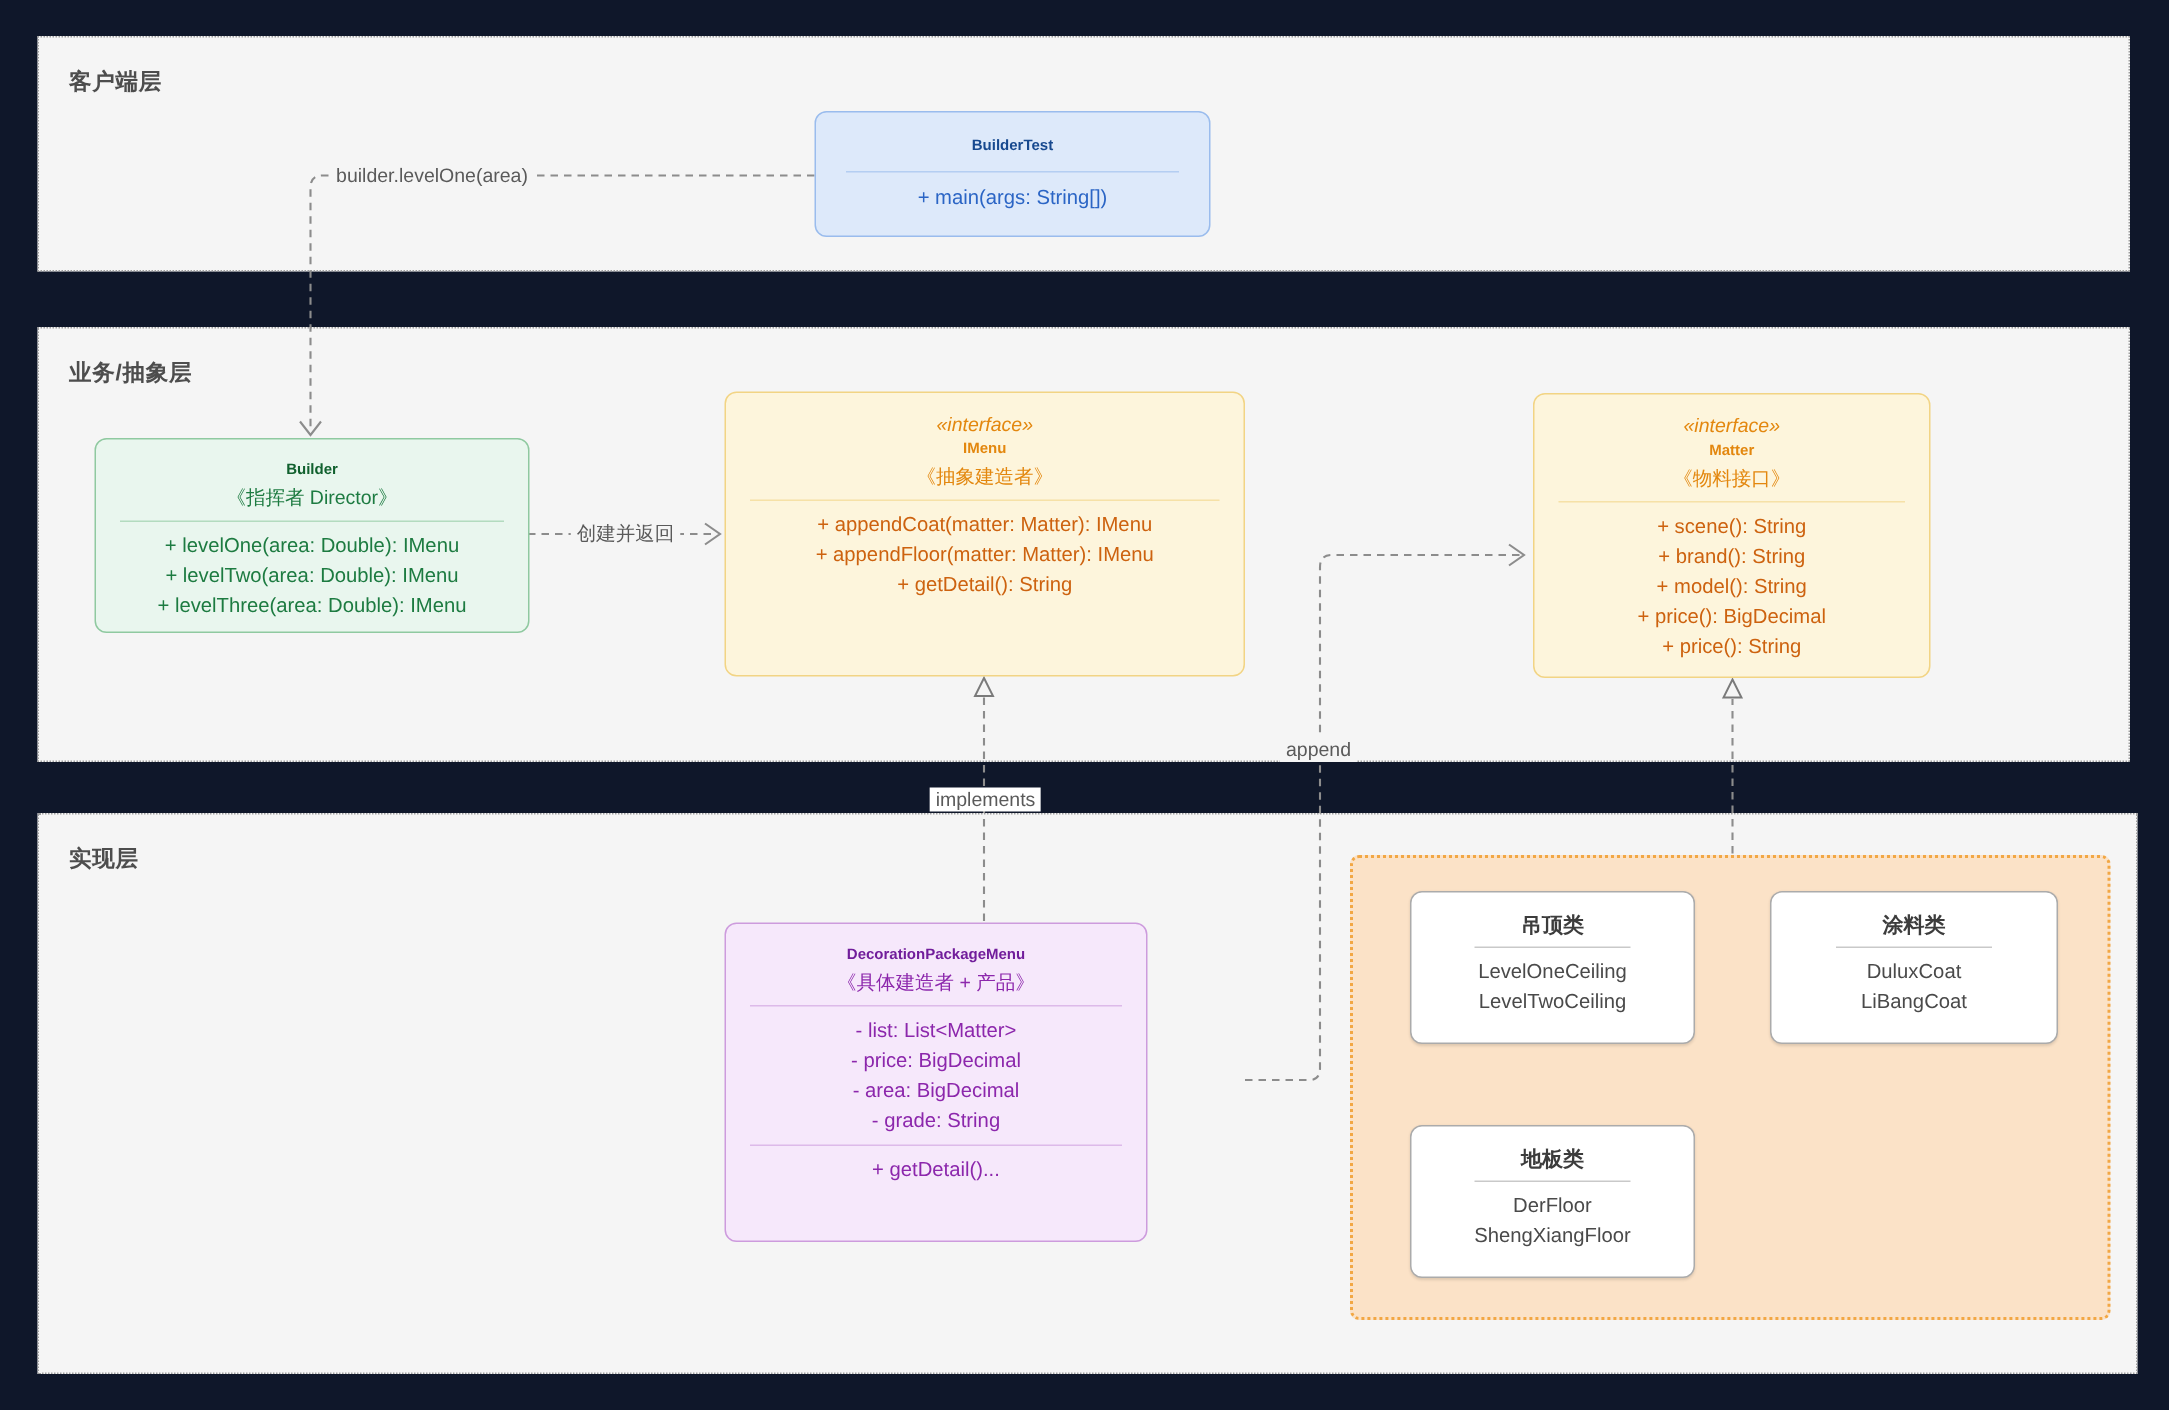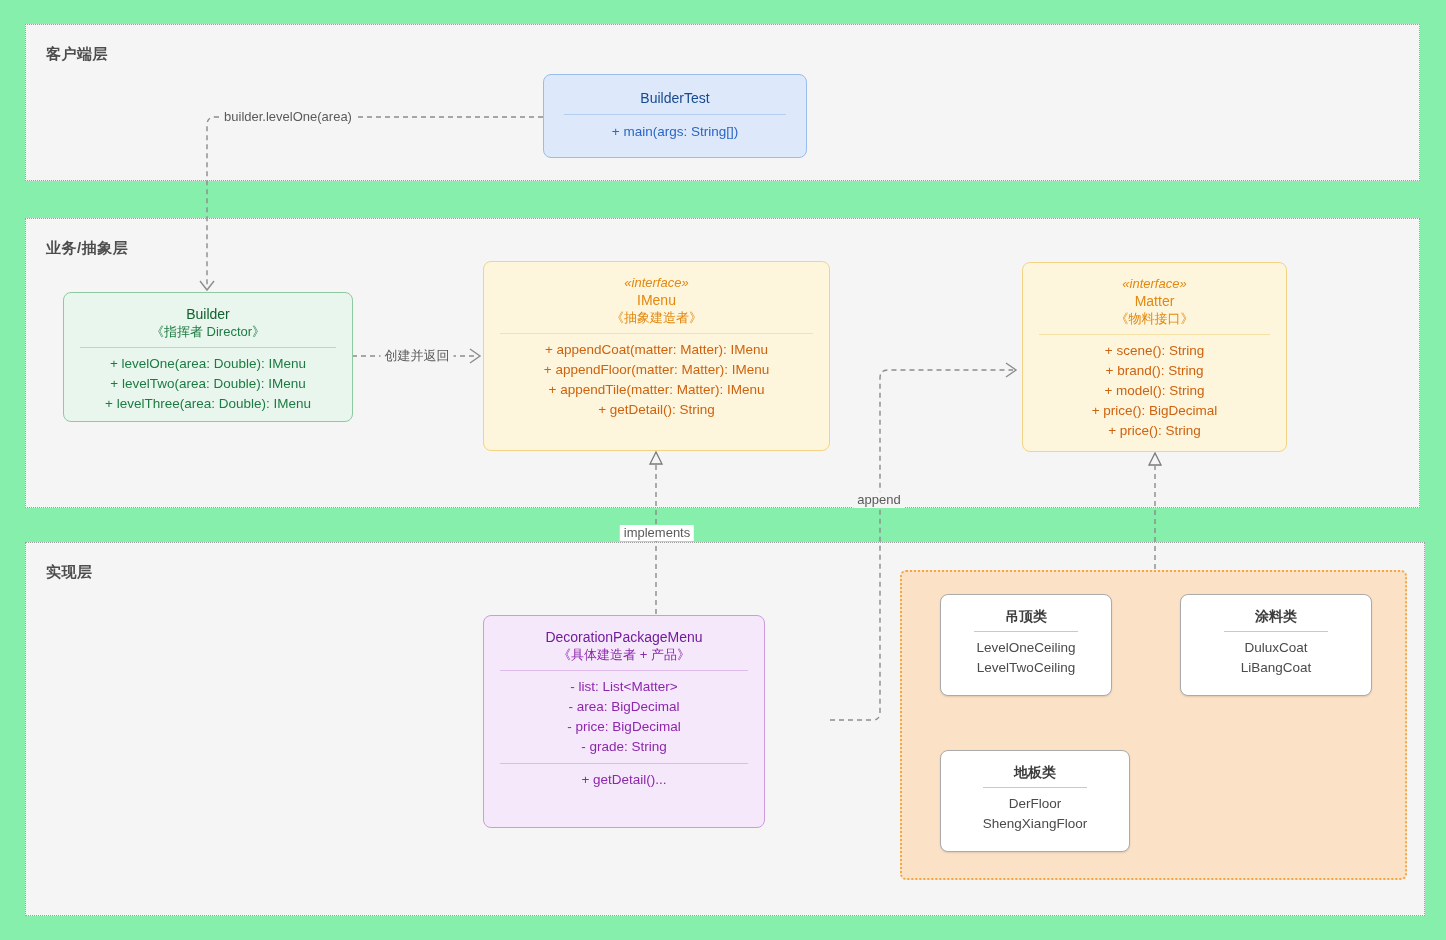--- a/index.html
+++ b/index.html
@@ -7,34 +7,34 @@
     --client-bg:#dde9fa; --client-border:#9abced; --client-title:#17498f; --client-text:#2b65c5;
     --director-bg:#e9f6ee; --director-border:#8fc9a0; --director-title:#11602e; --director-text:#1d7b41;
     --interface-bg:#fdf5dc; --interface-border:#f2d484; --interface-title:#e3870e; --interface-text:#cd620f;
     --concrete-bg:#f6e8fb; --concrete-border:#cd9bdd; --concrete-title:#711d9b; --concrete-text:#8c27ac;
     --impl-panel-bg:#fbe2c7; --impl-panel-border:#f2a744;
     --item-border:#ababab; --item-title:#3c3c3c; --item-text:#4a4a4a;
     --connector:#8c8c8c; --connector-label:#5a5a5a;
   }
   *{box-sizing:border-box;margin:0;padding:0}
   body{background:#ffffff;font-family:"Liberation Sans","DejaVu Sans",sans-serif;}
-  #canvas{position:relative;width:1446px;height:940px;background:#86efac;overflow:hidden}
+  #canvas{position:relative;width:1446px;height:940px;background:#0f172a;overflow:hidden}
 
   .layer{position:absolute;background:var(--layer-bg);border:1px dotted var(--layer-border);}
   .layer-title{position:absolute;left:20px;top:20px;font-size:15px;font-weight:bold;color:var(--layer-title);letter-spacing:.5px}
 
   svg.wires{position:absolute;left:0;top:0;pointer-events:none}
 
   .edge-label{position:absolute;transform:translate(-50%,-50%);font-size:13px;color:var(--connector-label);
     background:var(--layer-bg);padding:0 4px;white-space:nowrap;line-height:16px}
   .edge-label.on-white{background:#ffffff}
 
   .node{position:absolute;border-radius:8px;border:1px solid;text-align:center;}
   .node .stereotype{font-size:13px;font-style:italic;line-height:17px}
-  .node .node-title{font-size:14px;font-weight:normal;line-height:18px}
+  .node .node-title{font-size:10px;font-weight:bold;line-height:18px}
   .node .node-subtitle{font-size:13px;line-height:18px}
   .node .member{font-size:13.5px;line-height:20px;white-space:nowrap}
   .node .divider{border-top:1px solid;margin:6px 16px;opacity:.6}
 
   .node.blue{background:var(--client-bg);border-color:var(--client-border);padding-top:14px}
   .node.blue .node-title{color:var(--client-title)}
   .node.blue .member{color:var(--client-text)}
   .node.blue .divider{border-color:var(--client-border);margin:7px 20px}
 
   .node.green{background:var(--director-bg);border-color:var(--director-border);padding-top:12px}
@@ -114,50 +114,49 @@
     <div class="member">+ levelThree(area: Double): IMenu</div>
   </div>
 
   <div class="node yellow" style="left:483px;top:261px;width:347px;height:190px">
     <div class="stereotype">«interface»</div>
     <div class="node-title">IMenu</div>
     <div class="node-subtitle">《抽象建造者》</div>
     <div class="divider"></div>
     <div class="member">+ appendCoat(matter: Matter): IMenu</div>
     <div class="member">+ appendFloor(matter: Matter): IMenu</div>
-    <div class="member">+ appendTile(matter: Matter): IMenu</div>
     <div class="member">+ getDetail(): String</div>
   </div>
 
   <div class="node yellow" style="left:1022px;top:262px;width:265px;height:190px">
     <div class="stereotype">«interface»</div>
     <div class="node-title">Matter</div>
     <div class="node-subtitle">《物料接口》</div>
     <div class="divider"></div>
     <div class="member">+ scene(): String</div>
     <div class="member">+ brand(): String</div>
     <div class="member">+ model(): String</div>
     <div class="member">+ price(): BigDecimal</div>
     <div class="member">+ price(): String</div>
   </div>
 
   <div class="node purple" style="left:483px;top:615px;width:282px;height:213px">
     <div class="node-title">DecorationPackageMenu</div>
     <div class="node-subtitle">《具体建造者 + 产品》</div>
     <div class="divider"></div>
     <div class="member">- list: List&lt;Matter&gt;</div>
+    <div class="member">- price: BigDecimal</div>
     <div class="member">- area: BigDecimal</div>
-    <div class="member">- price: BigDecimal</div>
     <div class="member">- grade: String</div>
     <div class="divider"></div>
     <div class="member">+ getDetail()...</div>
   </div>
 
   <div class="impl-panel">
-    <div class="item-box" style="left:38px;top:22px;width:172px;height:102px">
+    <div class="item-box" style="left:38px;top:22px;width:190px;height:102px">
       <div class="item-title">吊顶类</div>
       <div class="item-divider"></div>
       <div class="item-line">LevelOneCeiling</div>
       <div class="item-line">LevelTwoCeiling</div>
     </div>
     <div class="item-box" style="left:278px;top:22px;width:192px;height:102px">
       <div class="item-title">涂料类</div>
       <div class="item-divider"></div>
       <div class="item-line">DuluxCoat</div>
       <div class="item-line">LiBangCoat</div>

